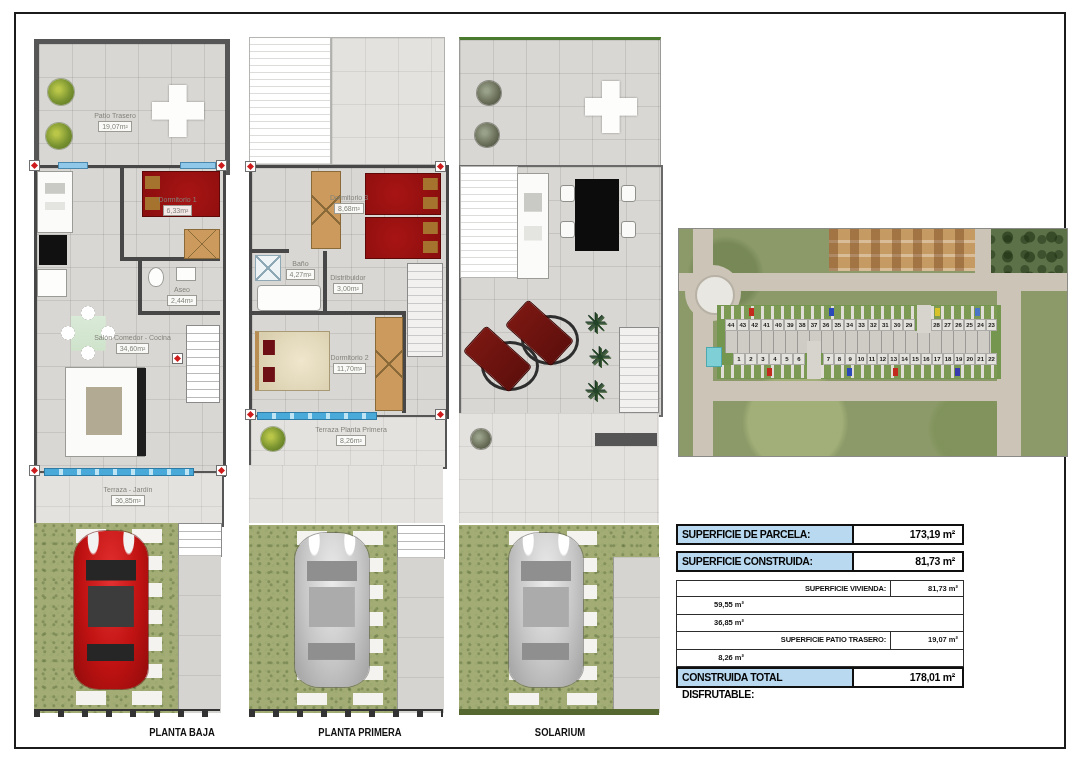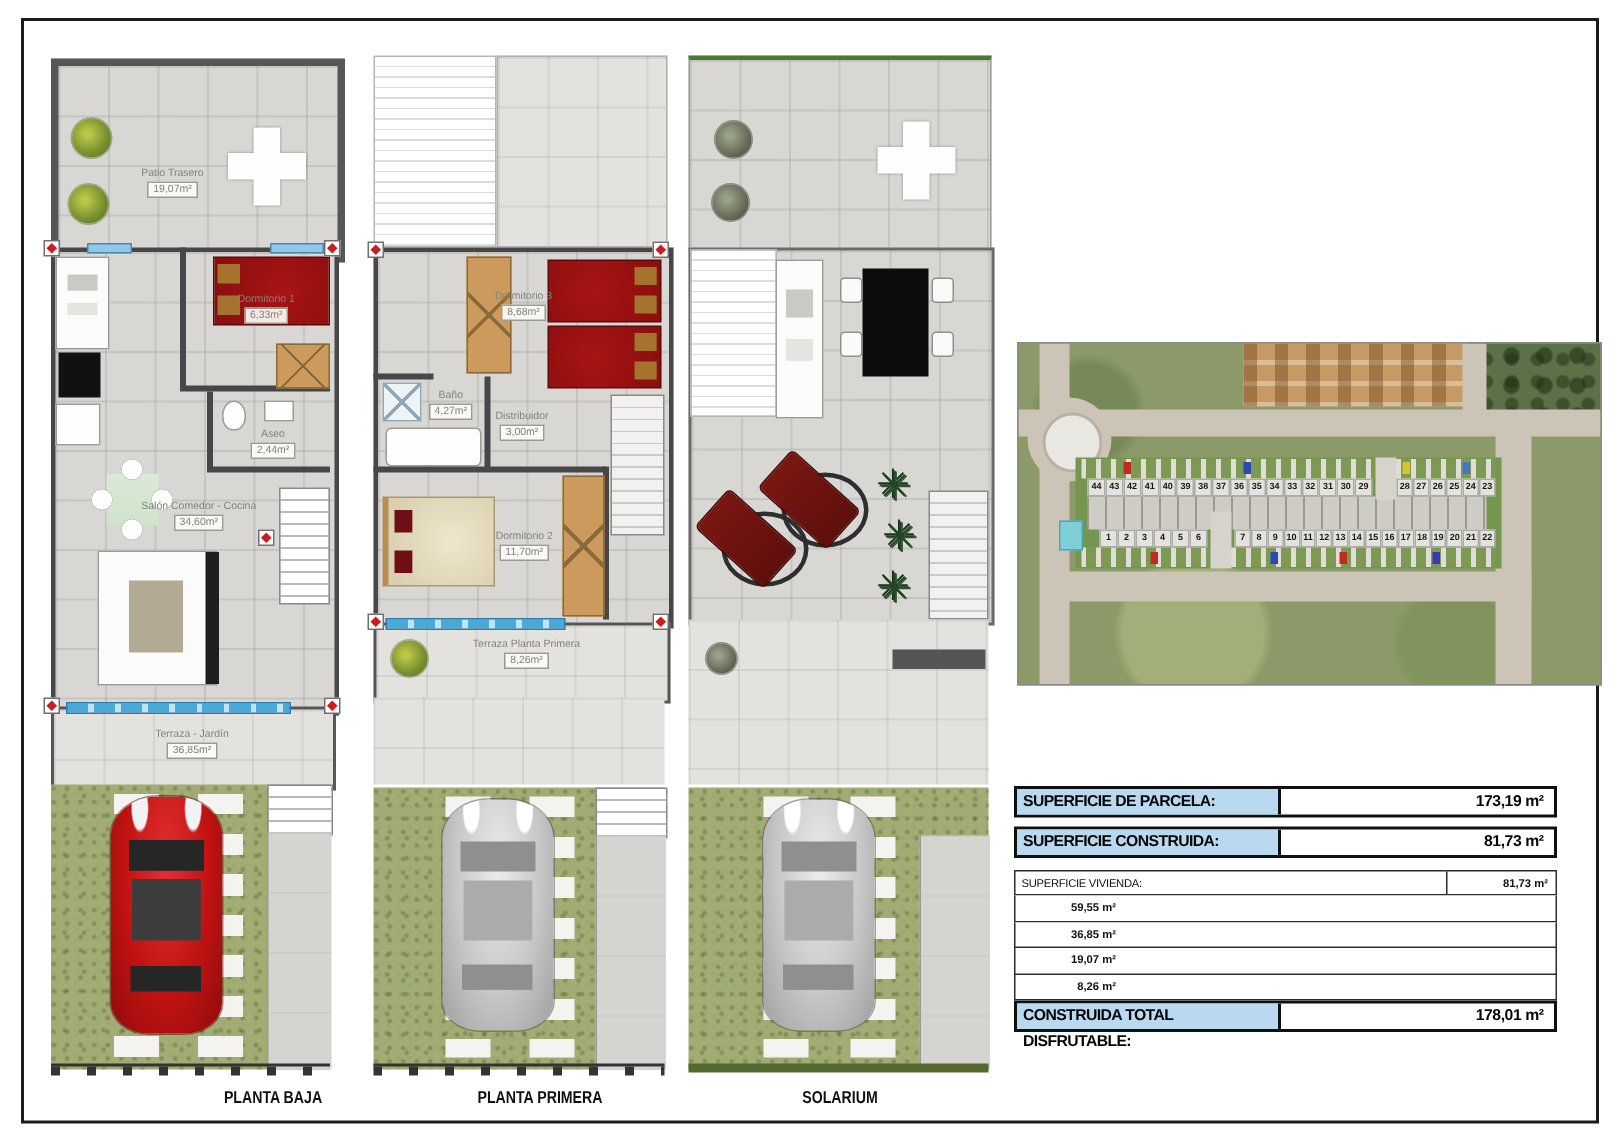--- a/index.html
+++ b/index.html
@@ -124,30 +124,30 @@
                            radial-gradient(circle at 75% 88%,rgba(120,140,80,.5) 0 10%,transparent 12%),
                            radial-gradient(circle at 12% 20%,rgba(100,120,70,.5) 0 8%,transparent 10%);}
   .road{position:absolute;background:#cbc4b7;}
   .numrow{position:absolute;display:flex;height:12px;}
   .numrow .pnum{flex:1;display:flex;align-items:center;justify-content:center;
         font-weight:700;font-size:6px;color:#161616;background:#e4e2dc;
         box-shadow:inset 0 0 0 1px rgba(90,90,90,.4);}
   .pslot{position:absolute;}
 
   
-  .trow{position:absolute;left:676px;width:362px;display:flex;background:#fff;box-sizing:border-box;}
+  .trow{position:absolute;left:676px;width:288px;display:flex;background:#fff;box-sizing:border-box;}
   .trow.bigrow{height:21px;border:2px solid #101010;}
   .trow.bigrow .lbl{width:166px;background:#b9d9f0;border-right:2px solid #101010;
         font-weight:700;font-size:10.5px;line-height:17px;letter-spacing:-.4px;padding:0 4px;color:#050505;}
   .trow.bigrow .val{flex:1;text-align:right;font-weight:700;font-size:10.5px;line-height:17px;
         letter-spacing:-.3px;padding:0 7px;color:#050505;}
   .trow.srow{height:17.4px;border:1px solid #2d2d2d;border-top:none;}
   .trow.srow.first{border-top:1px solid #2d2d2d;}
-  .trow.srow .lbl{flex:1;font-weight:400;font-size:7.5px;line-height:16px;letter-spacing:-.2px;
-        padding:0 4px;border-right:1px solid #2d2d2d;color:#111;}
+  .trow.srow .lbl{flex:1;font-weight:700;font-size:7.5px;line-height:16px;letter-spacing:-.2px;
+        padding:0 4px;border-right:1px solid #2d2d2d;color:#111;text-align:right;}
   .trow.srow .val{width:62px;text-align:right;font-weight:700;font-size:7.5px;line-height:16px;
         padding:0 5px;color:#111;}
 </style>
 </head>
 <body>
 
 <div class="canvas">
   <div class="frame"></div>
 
   <div class="plan" style="left:30px;top:33px;width:198px;height:686px">
@@ -413,20 +413,21 @@
       <div class="lbl">SUPERFICIE VIVIENDA:</div>
       <div class="val">81,73 m²</div>
     </div>
     <div class="trow srow" style="top:597.4px">
       <div class="val">59,55 m²</div>
     </div>
     <div class="trow srow" style="top:614.8px">
       <div class="val">36,85 m²</div>
     </div>
     <div class="trow srow" style="top:632.2px">
+      <div class="lbl">SUPERFICIE PATIO TRASERO:</div>
       <div class="val">19,07 m²</div>
     </div>
     <div class="trow srow" style="top:649.6px">
       <div class="val">8,26 m²</div>
     </div>
     <div class="trow bigrow" style="top:667px">
       <div class="lbl">CONSTRUIDA TOTAL DISFRUTABLE:</div>
       <div class="val">178,01 m²</div>
     </div>
   </div>

